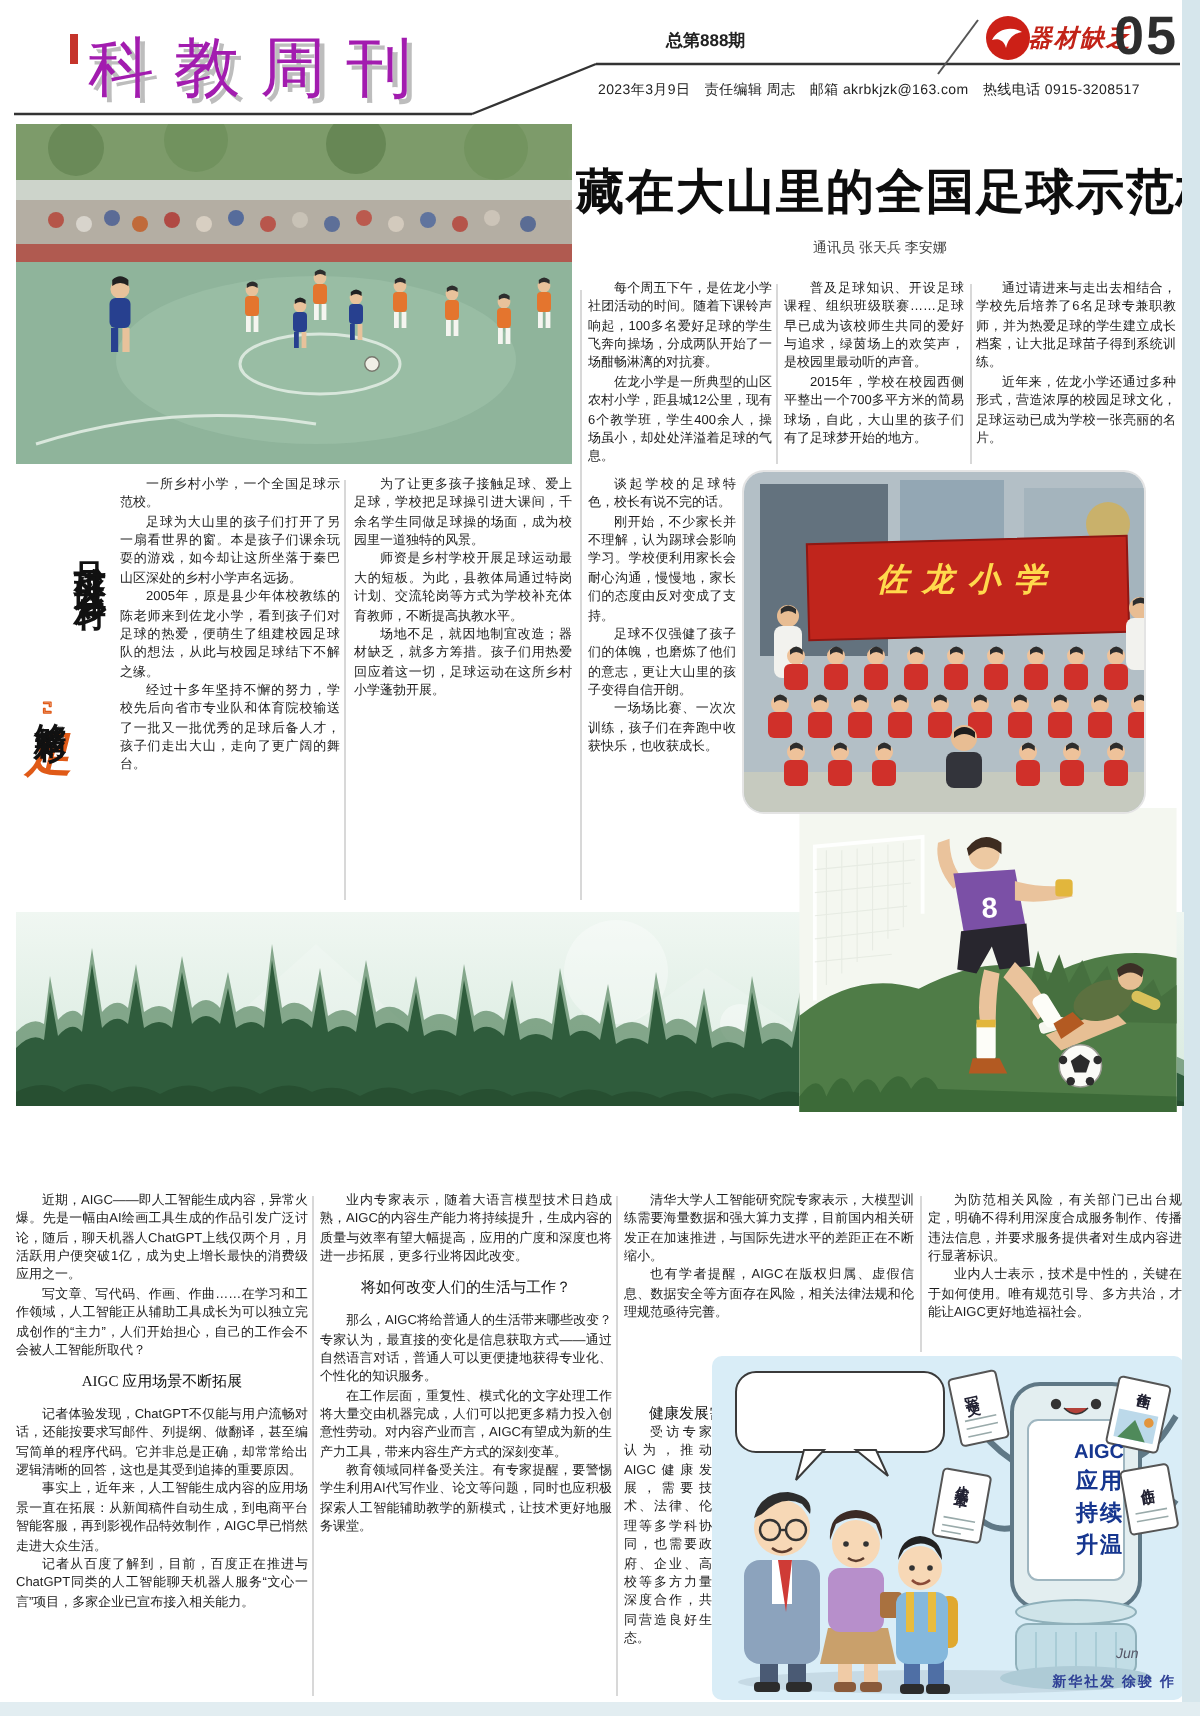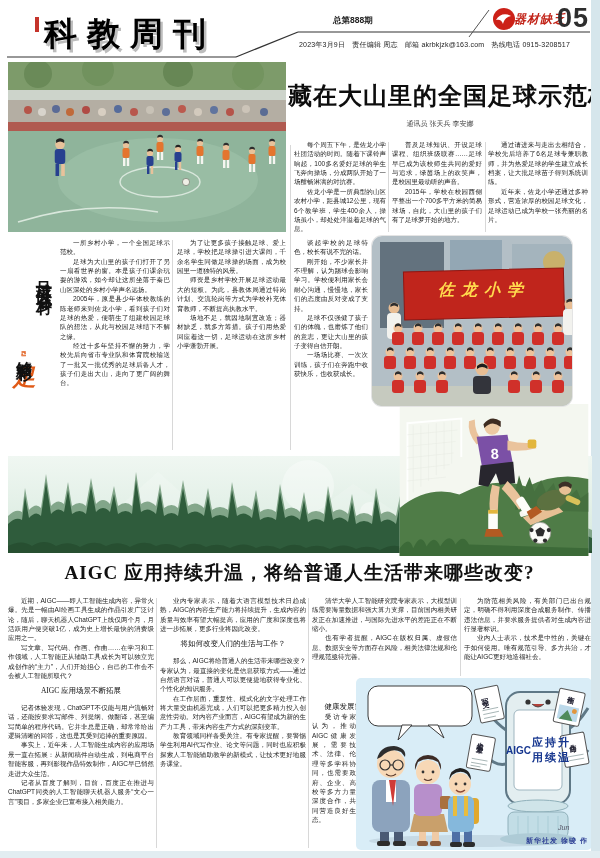--- a/index.html
+++ b/index.html
@@ -6,21 +6,21 @@
   html,body { background:#eef2f4; }
   .page {
     position:relative; width:600px; height:858px; background:#fff;
     font-family:"Liberation Sans", sans-serif; overflow:hidden;
   }
   .abs { position:absolute; }
 
   
   #redbar { left:35px; top:17px; width:4px; height:15px; background:#c5342b; }
   #masthead {
-    left:44px; top:12px; font-size:33px; font-weight:bold; color:#000000;
+    left:44px; top:12px; font-size:33px; font-weight:normal; color:#a21caf;
     letter-spacing:10px; text-shadow:2.5px 2.5px 0 #bdbdbd; white-space:nowrap;
   }
   #issue { left:333px; top:15px; font-size:8.5px; font-weight:bold; color:#222; }
   #dateline { left:299px; top:40px; font-size:7px; color:#222; letter-spacing:.2px; white-space:nowrap; }
   #hdrsvg { left:0; top:0; }
   #papername { left:514px; top:11px; font-size:12px; font-weight:bold; font-style:italic;
     font-family:"Liberation Serif", serif; color:#c22318; letter-spacing:1px; white-space:nowrap; }
   #pageno { left:557px; top:3px; font-size:27px; font-weight:bold; color:#2e2e2e; letter-spacing:1px; }
 
   
@@ -71,21 +71,21 @@
   #bb3a{ left:312px; top:596px; width:145px; height:97px; }
   #bb3h{ left:312px; top:696px; width:145px; }
   #bb3b{ left:312px; top:712px; width:44px;  height:138px; }
   #bb4 { left:464px; top:596px; width:127px; height:80px; }
 
   #cartoon { left:356px; top:678px; width:236px; height:172px; }
   #bubbletext { position:absolute; left:12px; top:8px; width:104px; height:40px;
     display:flex; flex-direction:column; align-items:center; justify-content:center;
     font-size:8.5px; font-weight:bold; color:#222; line-height:1.5; }
   #screentext { position:absolute; left:158px; top:32px; width:48px; height:80px;
-    display:flex; flex-direction:row; align-items:center; justify-content:center;
+    display:flex; flex-direction:column; align-items:flex-end; justify-content:center;
     gap:1px; font-weight:bold; color:#16368f; }
   #screentext span { font-size:11px; letter-spacing:1px; }
   #screentext span:first-child { font-size:10px; letter-spacing:0; }
   .plabel { position:absolute; writing-mode:vertical-rl; font-size:7px; font-weight:bold;
     color:#223; letter-spacing:1px; }
   #pl1 { left:122px; top:15px; transform:rotate(-12deg); }
   #pl2 { left:120px; top:59px; transform:rotate(10deg); }
   #pl3 { left:211px; top:13px; transform:rotate(12deg); }
   #pl4 { left:210px; top:61px; transform:rotate(-10deg); }
   #sig { position:absolute; left:202px; top:146px; font-size:7px; font-style:italic; color:#556; }
@@ -347,21 +347,20 @@
     </g>
     <circle cx="146" cy="134" r="11" fill="#fbfbf7" stroke="#9a9a92" stroke-width="0.8"></circle>
     <path d="M146,128 l5,3.5 l-2,6 h-6 l-2,-6 Z" fill="#2c2c2c"></path>
     <circle cx="137" cy="131" r="2.2" fill="#2c2c2c"></circle>
       <circle cx="155" cy="131" r="2.2" fill="#2c2c2c"></circle>
     <circle cx="141" cy="142" r="2.2" fill="#2c2c2c"></circle>
       <circle cx="151" cy="142" r="2.2" fill="#2c2c2c"></circle>
     <path d="M0,150 q10,-14 14,0 q8,-18 14,-2 q8,-14 14,0 q10,-16 16,-2 q8,-12 14,0 L196,150 L196,158 L0,158 Z" fill="#3c6a38"></path>
   </svg>
 
-  <div class="abs" id="b-headline">AIGC 应用持续升温，将给普通人生活带来哪些改变?</div>
 
   <div class="tcol" id="bb1">
     <p>近期，AIGC——即人工智能生成内容，异常火爆。先是一幅由AI绘画工具生成的作品引发广泛讨论，随后，聊天机器人ChatGPT上线仅两个月，月活跃用户便突破1亿，成为史上增长最快的消费级应用之一。</p>
     <p>写文章、写代码、作画、作曲……在学习和工作领域，人工智能正从辅助工具成长为可以独立完成创作的“主力”，人们开始担心，自己的工作会不会被人工智能所取代？</p>
     <div class="colhead">AIGC 应用场景不断拓展</div>
     <p>记者体验发现，ChatGPT不仅能与用户流畅对话，还能按要求写邮件、列提纲、做翻译，甚至编写简单的程序代码。它并非总是正确，却常常给出逻辑清晰的回答，这也是其受到追捧的重要原因。</p>
     <p>事实上，近年来，人工智能生成内容的应用场景一直在拓展：从新闻稿件自动生成，到电商平台智能客服，再到影视作品特效制作，AIGC早已悄然走进大众生活。</p>
     <p>记者从百度了解到，目前，百度正在推进与ChatGPT同类的人工智能聊天机器人服务“文心一言”项目，多家企业已宣布接入相关能力。</p>
   </div>
   <div class="tcol" id="bb2">

